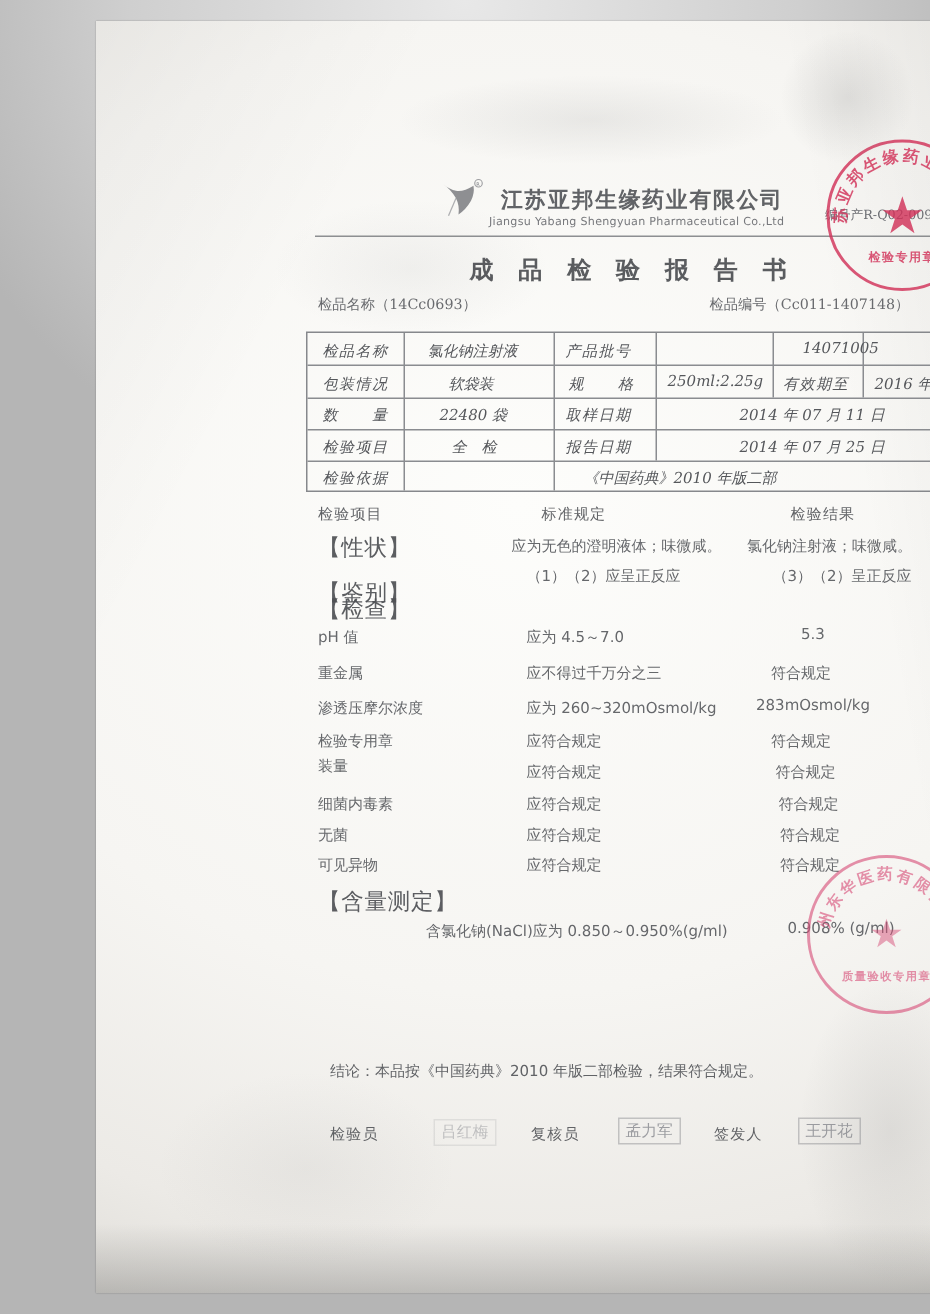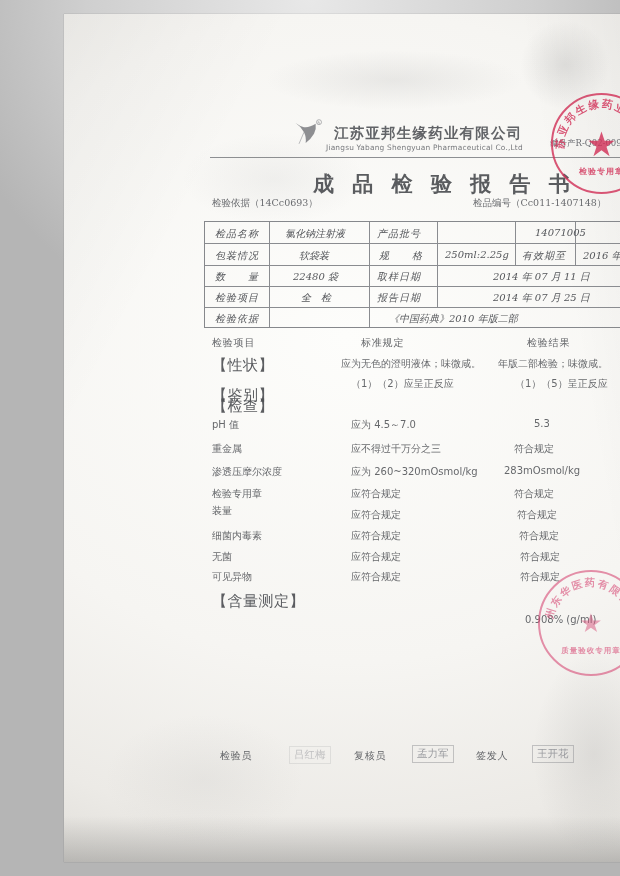--- a/index.html
+++ b/index.html
@@ -69,21 +69,21 @@
     left: 262px; top: 129px; font-size: 7.4px; letter-spacing: 0.2px; color: #6c6e72;
   }
   .doc-code {
     left: 486px; top: 124px; font-size: 8.5px; color: #62646a;
   }
   .hrule {
     position: absolute; left: 146px; top: 143px; width: 410px; height: 1px;
     background: #7a7c80; opacity: 0.85;
   }
   .title {
-    left: 249px; top: 156px; font-size: 21px; letter-spacing: 5.5px;
+    left: 249px; top: 156px; font-size: 16px; letter-spacing: 5.5px;
     font-weight: 700; color: #4d4f53; text-align: right;
   }
 
   .rpt-no  { left: 148px; top: 183px; font-size: 9.5px; }
   .smpl-no { left: 409px; top: 183px; font-size: 9.5px; }
 
   
   .tbl {
     position: absolute; left: 140px; top: 207px; width: 474px; height: 107px;
     border: 1px solid #86888c;
@@ -177,21 +177,21 @@
   </svg>
 
   <div class="ink company-cn">江苏亚邦生缘药业有限公司</div>
   <div class="ink company-en">Jiangsu Yabang Shengyuan Pharmaceutical Co.,Ltd</div>
   <div class="ink doc-code serif">编号产R-Q02-009</div>
 
   <div class="hrule"></div>
 
   <div class="ink title">成 品 检 验 报 告 书</div>
 
-  <div class="ink rpt-no serif">检验依据（14Cc0693）</div>
+  <div class="ink rpt-no serif">检品名称（14Cc0693）</div>
   <div class="ink smpl-no serif">检品编号（Cc011-1407148）</div>
 
   <div class="tbl">
     <div class="row" style="top:21px"></div>
     <div class="row" style="top:43px"></div>
     <div class="row" style="top:64px"></div>
     <div class="row" style="top:85px"></div>
     <div class="col" style="left:64px; height:105px"></div>
     <div class="col" style="left:164px; height:105px"></div>
     <div class="col" style="left:232px; height:85px"></div>
@@ -223,25 +223,25 @@
     <div class="cell lbl" style="left:10px;  top:90px">检验依据</div>
     <div class="cell serif" style="left:184px; top:90px">《中国药典》2010 年版二部</div>
   </div>
 
   <div class="ink res-hd" style="left:148px; top:322px">检验项目</div>
   <div class="ink res-hd" style="left:297px; top:322px">标准规定</div>
   <div class="ink res-hd" style="left:463px; top:322px">检验结果</div>
 
   <div class="ink res-bold" style="left:148px; top:342px">【性状】</div>
   <div class="ink res-txt" style="left:277px; top:343px">应为无色的澄明液体；味微咸。</div>
-  <div class="ink res-txt" style="left:434px; top:343px">年版二部检验；味微咸。</div>
+  <div class="ink res-txt" style="left:434px; top:343px">氯化钠注射液；味微咸。</div>
 
   <div class="ink res-bold" style="left:148px; top:372px">【鉴别】</div>
   <div class="ink res-txt" style="left:287px; top:363px">（1）（2）应呈正反应</div>
-  <div class="ink res-txt" style="left:451px; top:363px">（1）（5）呈正反应</div>
+  <div class="ink res-txt" style="left:451px; top:363px">（3）（2）呈正反应</div>
 
   <div class="ink res-bold" style="left:148px; top:383px">【检查】</div>
 
   <div class="ink res-txt" style="left:148px; top:404px">pH 值</div>
   <div class="ink res-txt" style="left:287px; top:404px">应为 4.5～7.0</div>
   <div class="ink res-txt" style="left:470px; top:404px">5.3</div>
 
   <div class="ink res-txt" style="left:148px; top:428px">重金属</div>
   <div class="ink res-txt" style="left:287px; top:428px">应不得过千万分之三</div>
   <div class="ink res-txt" style="left:450px; top:428px">符合规定</div>
@@ -265,22 +265,24 @@
   <div class="ink res-txt" style="left:148px; top:536px">无菌</div>
   <div class="ink res-txt" style="left:287px; top:536px">应符合规定</div>
   <div class="ink res-txt" style="left:456px; top:536px">符合规定</div>
 
   <div class="ink res-txt" style="left:148px; top:556px">可见异物</div>
   <div class="ink res-txt" style="left:287px; top:556px">应符合规定</div>
   <div class="ink res-txt" style="left:456px; top:556px">符合规定</div>
 
   <div class="ink res-bold" style="left:148px; top:578px">【含量测定】</div>
 
+  <div class="ink res-txt" style="left:220px; top:600px">含氯化钠(NaCl)应为 0.850～0.950%(g/ml)</div>
   <div class="ink res-txt" style="left:461px; top:600px">0.908% (g/ml)</div>
 
+  <div class="ink concl">结论：本品按《中国药典》2010 年版二部检验，结果符合规定。</div>
 
   <div class="ink sig-lbl" style="left:156px; top:735px">检验员</div>
   <div class="sig-name faint" style="left:225px; top:732px">吕红梅</div>
 
   <div class="ink sig-lbl" style="left:290px; top:735px">复核员</div>
   <div class="sig-name" style="left:348px; top:731px">孟力军</div>
 
   <div class="ink sig-lbl" style="left:412px; top:735px">签发人</div>
   <div class="sig-name" style="left:468px; top:731px">王开花</div>
 

